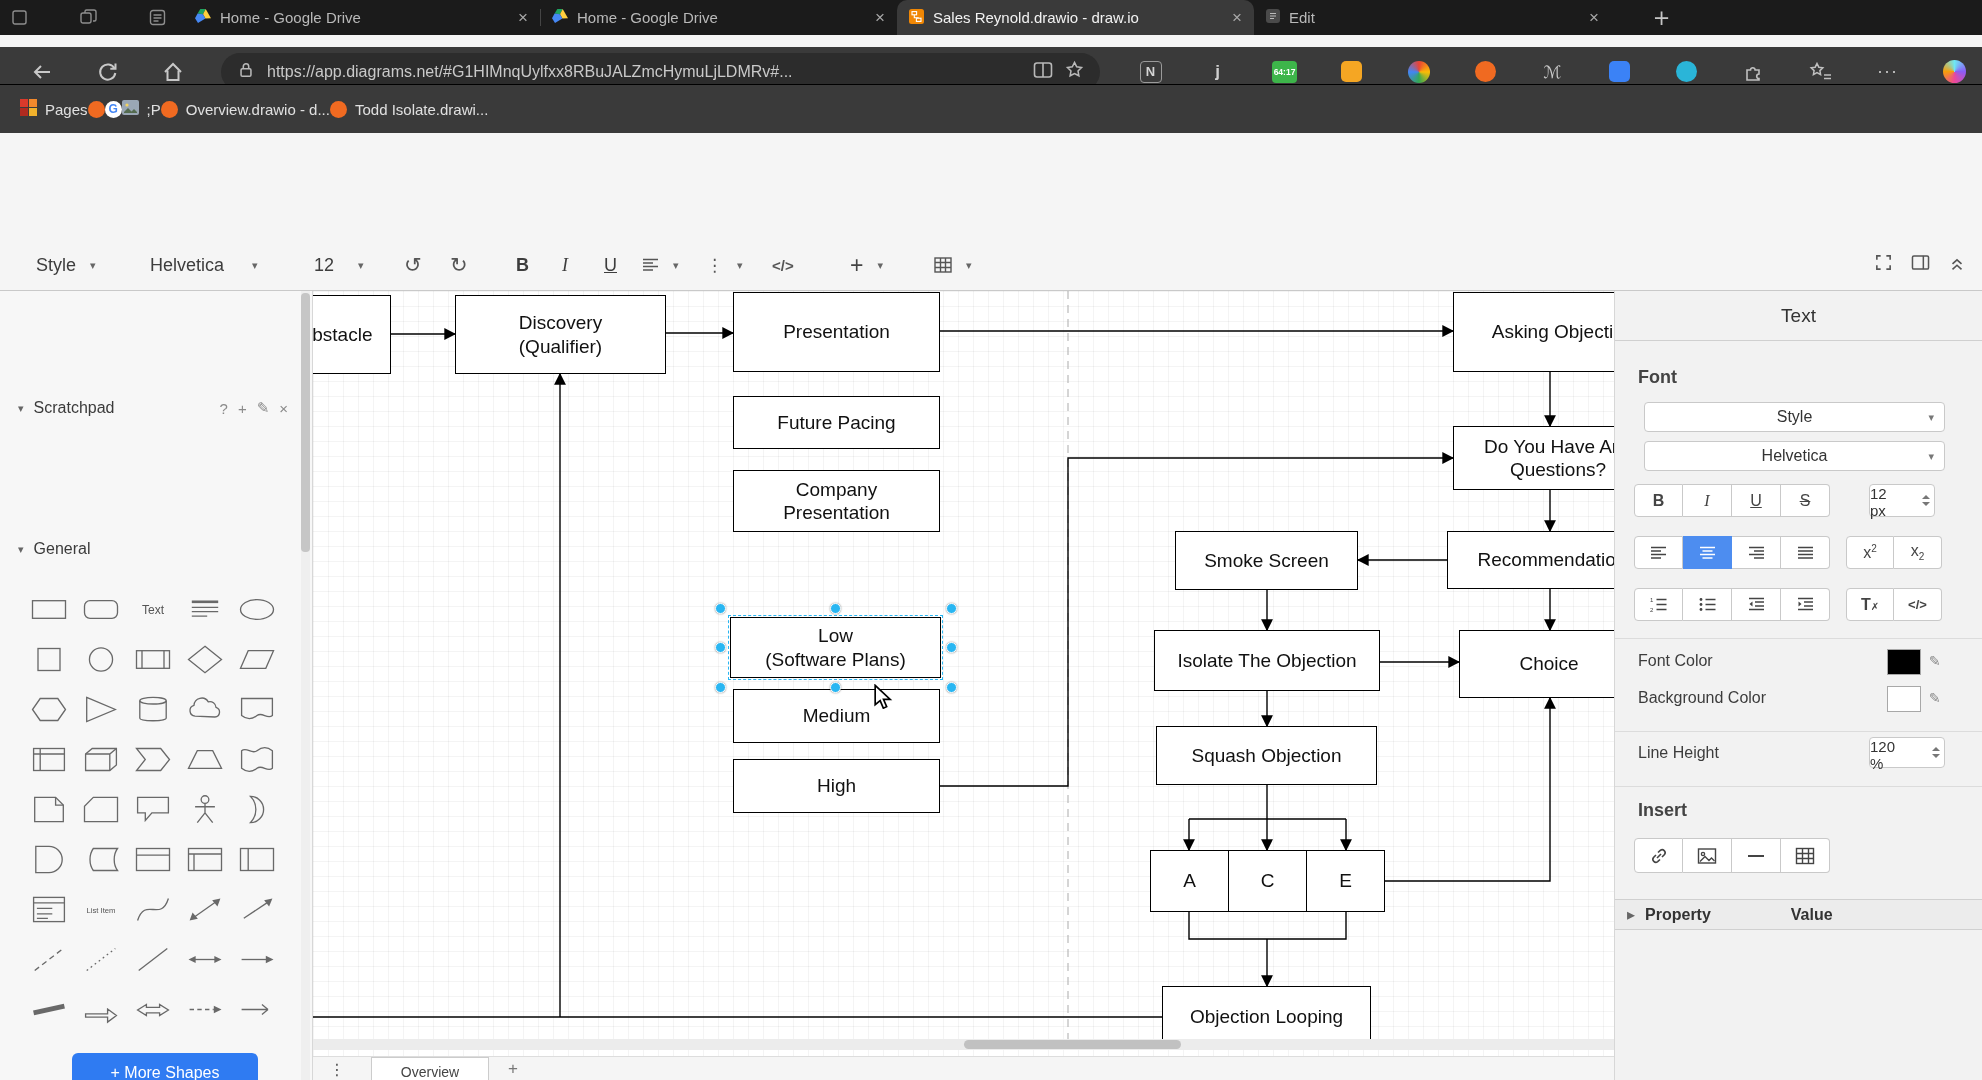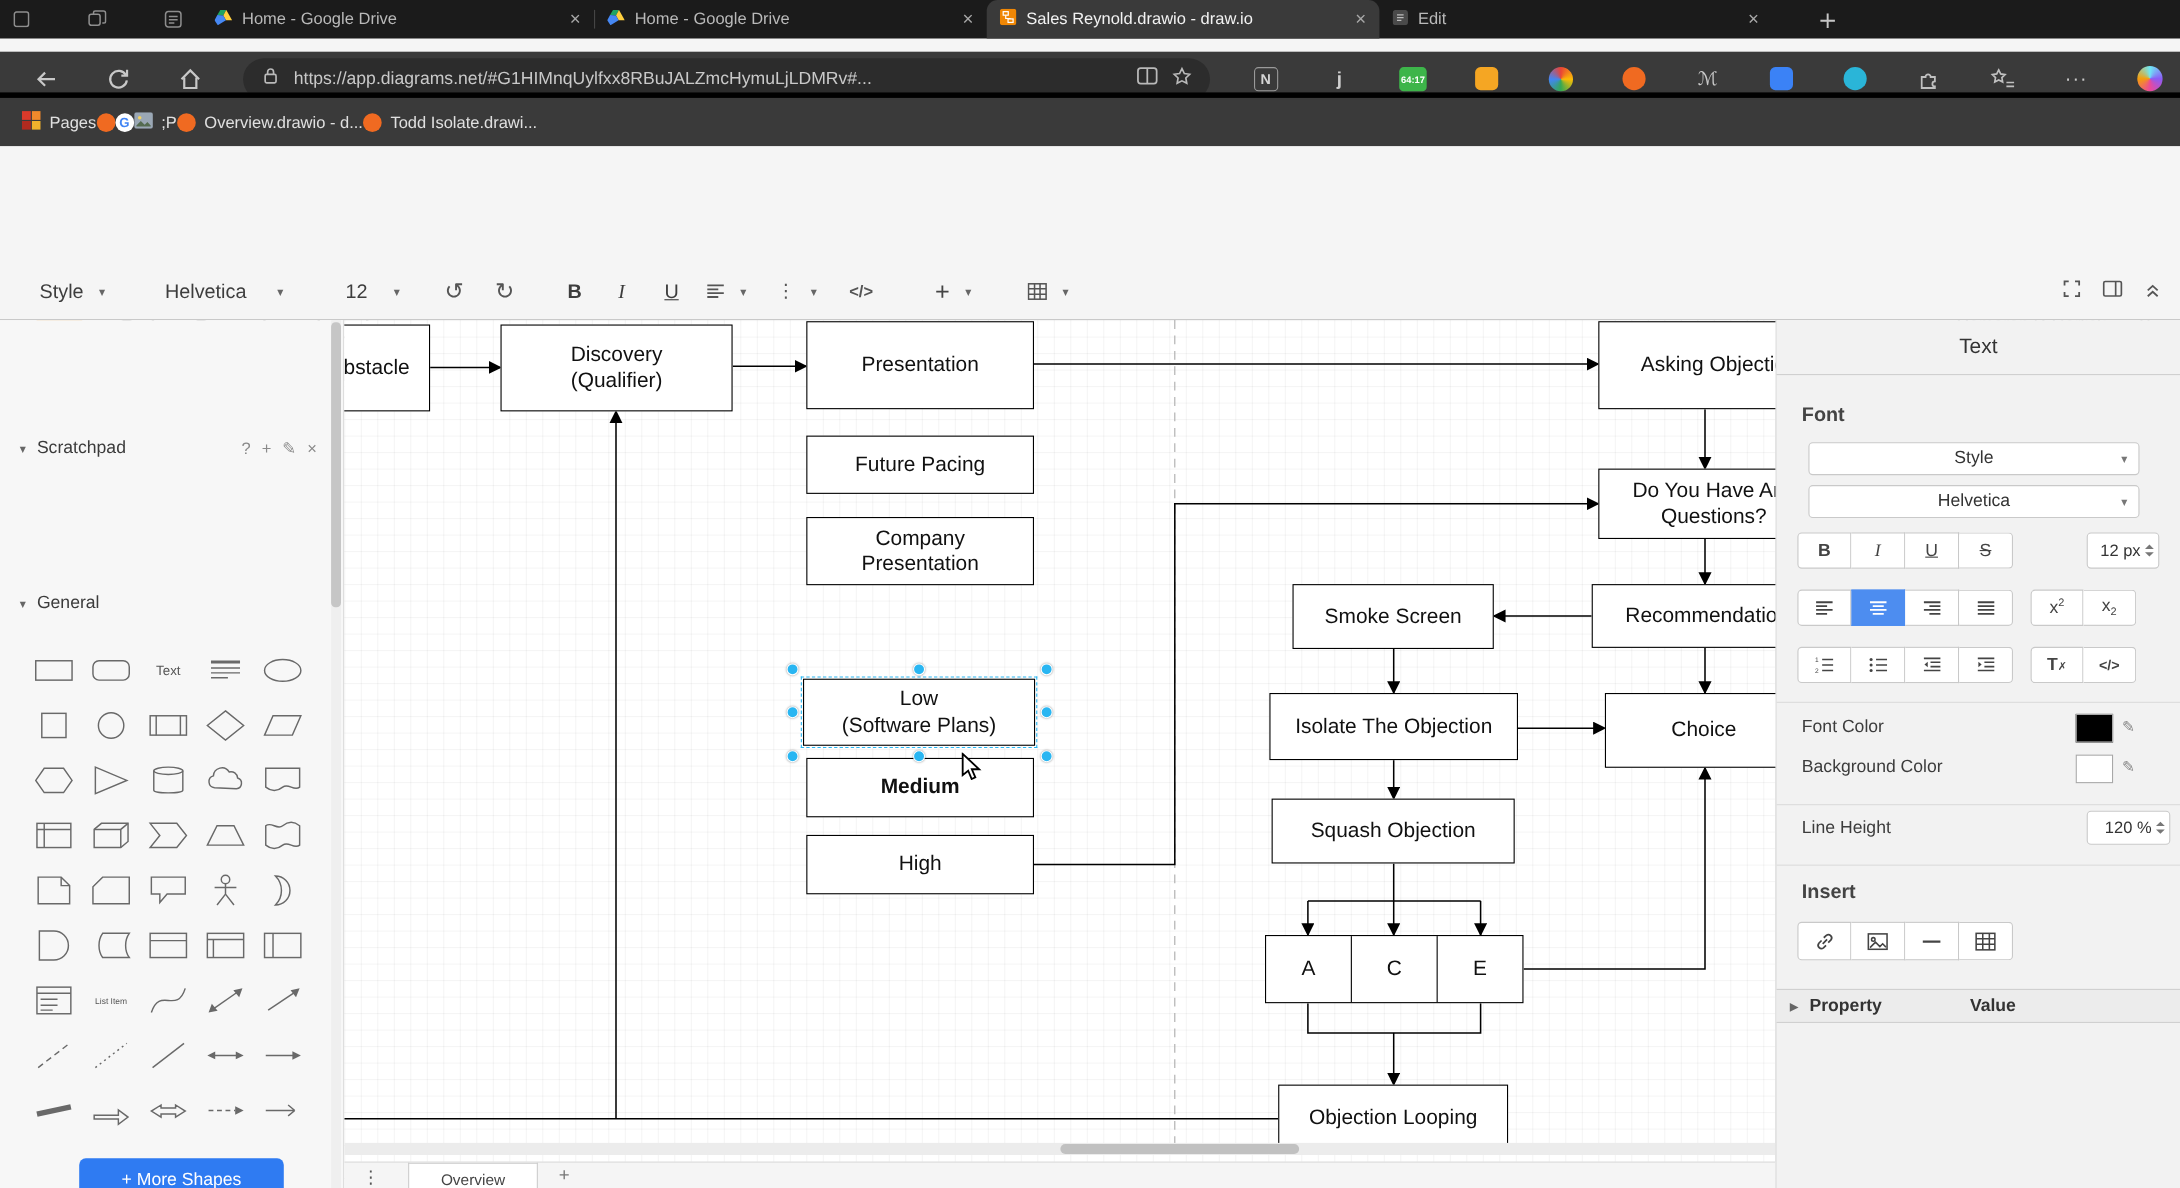--- a/index.html
+++ b/index.html
@@ -22,21 +22,21 @@
 
   
   .navbar{position:absolute;top:47px;left:0;right:0;height:49px;background:#3a3a3a;display:flex;align-items:center;}
   .navic{width:24px;height:24px;display:flex;align-items:center;justify-content:center;color:#c8c8c8;}
   .addressbar{margin-left:36px;width:879px;height:38px;background:#2c2c2c;border-radius:19px;display:flex;align-items:center;padding:0 16px;gap:12px;}
   .url{color:#c9c9c9;font-size:16px;flex:1;white-space:nowrap;overflow:hidden;}
   .extensions{display:flex;align-items:center;gap:42px;margin-left:38px;}
   .ext{width:25px;height:25px;display:flex;align-items:center;justify-content:center;flex:none;}
 
   
-  .bookmarksbar{position:absolute;top:84px;left:0;right:0;height:49px;background:#3a3a3a;border-top:5px solid #000000;display:flex;align-items:center;padding-left:20px;}
+  .bookmarksbar{position:absolute;top:84px;left:0;right:0;height:49px;background:#3a3a3a;border-top:1px solid #000000;display:flex;align-items:center;padding-left:20px;}
   .bm{display:flex;align-items:center;gap:8px;color:#e0e0e0;font-size:15px;white-space:nowrap;}
 
   
   .appheader{position:absolute;top:133px;left:0;right:0;height:107px;background:#f5f5f5;}
   .logo{position:absolute;left:32px;top:156px;}
   .apptitle{position:absolute;left:107px;top:153px;font-size:24px;font-weight:500;color:#2a2a2a;}
   .menubar{position:absolute;left:114px;top:197px;display:flex;gap:27px;font-size:18px;color:#3c3c3c;}
   .menu-item{cursor:default;}
   .saving{position:absolute;left:527px;top:199px;font-size:17px;color:#a3a3a3;}
   .usercluster{position:absolute;right:22px;top:150px;display:flex;align-items:center;gap:10px;font-size:16px;color:#5f6368;}
@@ -92,21 +92,21 @@
   .ptab{font-size:19px;color:#333;}
   .psec-label{position:absolute;font-size:18px;font-weight:bold;color:#444;}
   .pselect{position:absolute;left:29px;width:301px;height:30px;background:#fff;border:1px solid #c9c9c9;border-radius:4px;display:flex;align-items:center;justify-content:center;}
   .selcaret{position:absolute;right:10px;color:#777;font-size:11px;}
   .btngroup{position:absolute;display:flex;}
   .pbtn{width:49px;height:33px;background:#fff;border:1px solid #c9c9c9;border-left:none;display:flex;align-items:center;justify-content:center;color:#444;font-size:16px;}
   .btngroup .pbtn:first-child{border-left:1px solid #c9c9c9;border-radius:4px 0 0 4px;}
   .btngroup .pbtn:last-child{border-radius:0 4px 4px 0;}
   .pbtn.active{background:#4d8df0;border-color:#4d8df0;color:#fff;}
   .pbtn svg{stroke:currentColor;}
-  .spinner{position:absolute;background:#fff;border:1px solid #c9c9c9;border-radius:4px;display:flex;align-items:center;justify-content:flex-end;padding-right:16px;font-size:15px;color:#333;margin-left:28px;}
+  .spinner{position:absolute;background:#fff;border:1px solid #c9c9c9;border-radius:4px;display:flex;justify-content:flex-end;padding-right:32px;font-size:15px;color:#333;}
   .spin-ud{position:absolute;right:4px;top:0;bottom:0;display:flex;flex-direction:column;justify-content:center;gap:3px;}
   .spin-ud i{display:block;width:0;height:0;border:4px solid transparent;}
   .spin-ud i.up{border-bottom-color:#777;border-top:none;}
   .spin-ud i.dn{border-top-color:#777;border-bottom:none;}
   .pdivider{position:absolute;left:0;right:0;height:1px;background:#dcdcdc;}
   .plabel{position:absolute;color:#3c3c3c;}
   .swatch{position:absolute;width:34px;height:26px;border:1px solid #a8a8a8;}
   .pencil{position:absolute;font-size:14px;color:#888;}
   .prophead{position:absolute;left:0;right:0;top:608px;height:31px;background:#ececec;border-top:1px solid #d0d0d0;border-bottom:1px solid #d0d0d0;display:flex;align-items:center;font-weight:bold;color:#333;}
 </style>
@@ -720,21 +720,21 @@
         </div>
         <div class="selbox" style="left: 415px; top: 324px; width: 215px; height: 65px;"></div>
         <div class="handle" style="left: 401.5px; top: 311.5px;"></div>
         <div class="handle" style="left: 517px; top: 311.5px;"></div>
         <div class="handle" style="left: 632.5px; top: 311.5px;"></div>
         <div class="handle" style="left: 401.5px; top: 351px;"></div>
         <div class="handle" style="left: 632.5px; top: 351px;"></div>
         <div class="handle" style="left: 401.5px; top: 390.5px;"></div>
         <div class="handle" style="left: 517px; top: 390.5px;"></div>
         <div class="handle" style="left: 632.5px; top: 390.5px;"></div>
-        <div class="node" style="left: 420px; top: 398px; width: 207px; height: 54px; font-weight: bold;">
+        <div class="node" style="left: 420px; top: 398px; width: 207px; height: 54px;">
           <span class="nlabel">Medium</span>
         </div>
         <div class="node" style="left: 420px; top: 468px; width: 207px; height: 54px;">
           <span class="nlabel">High</span>
         </div>
         <div class="node" style="left: 862px; top: 240px; width: 183px; height: 59px;">
           <span class="nlabel">Smoke Screen</span>
         </div>
         <div class="node" style="left: 843px; top: 435px; width: 221px; height: 59px;">
           <span class="nlabel">Squash Objection</span>

